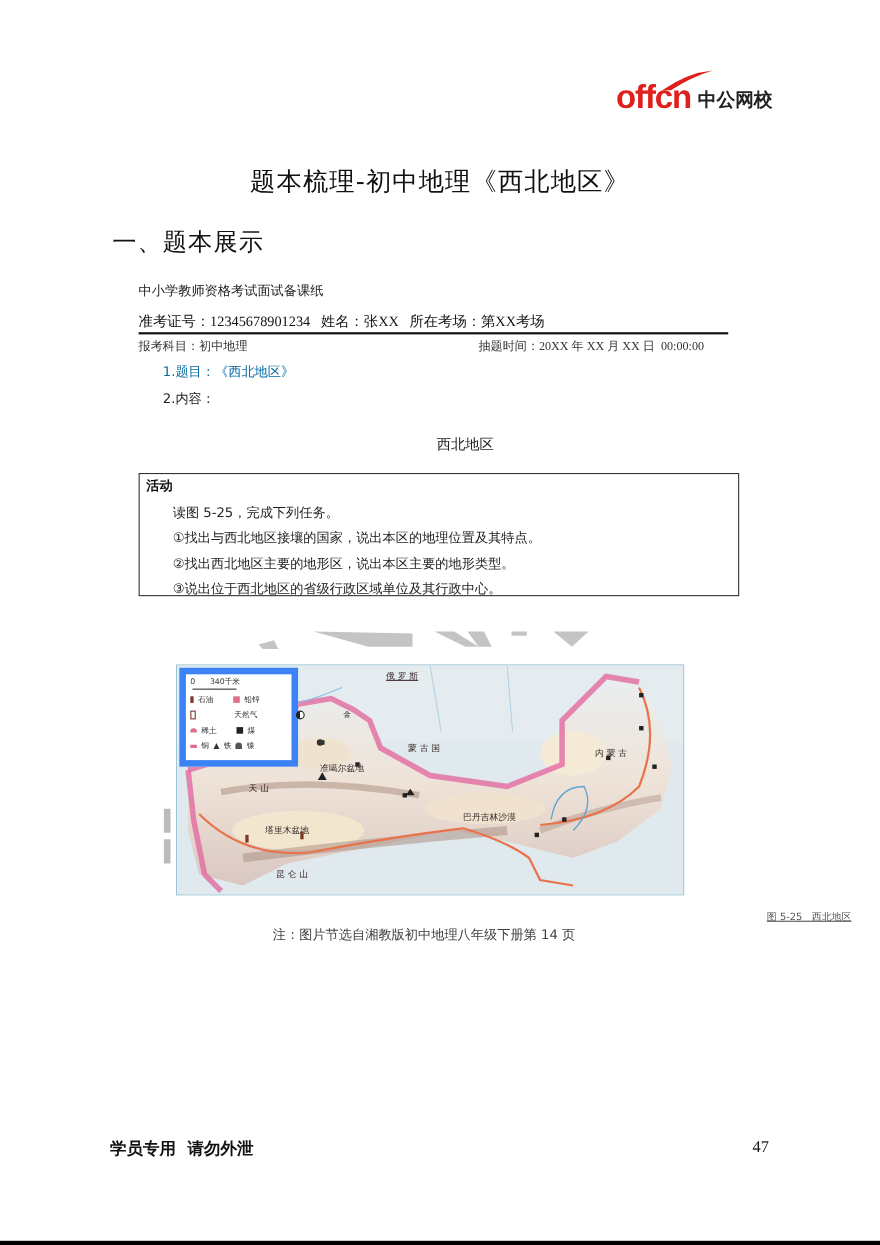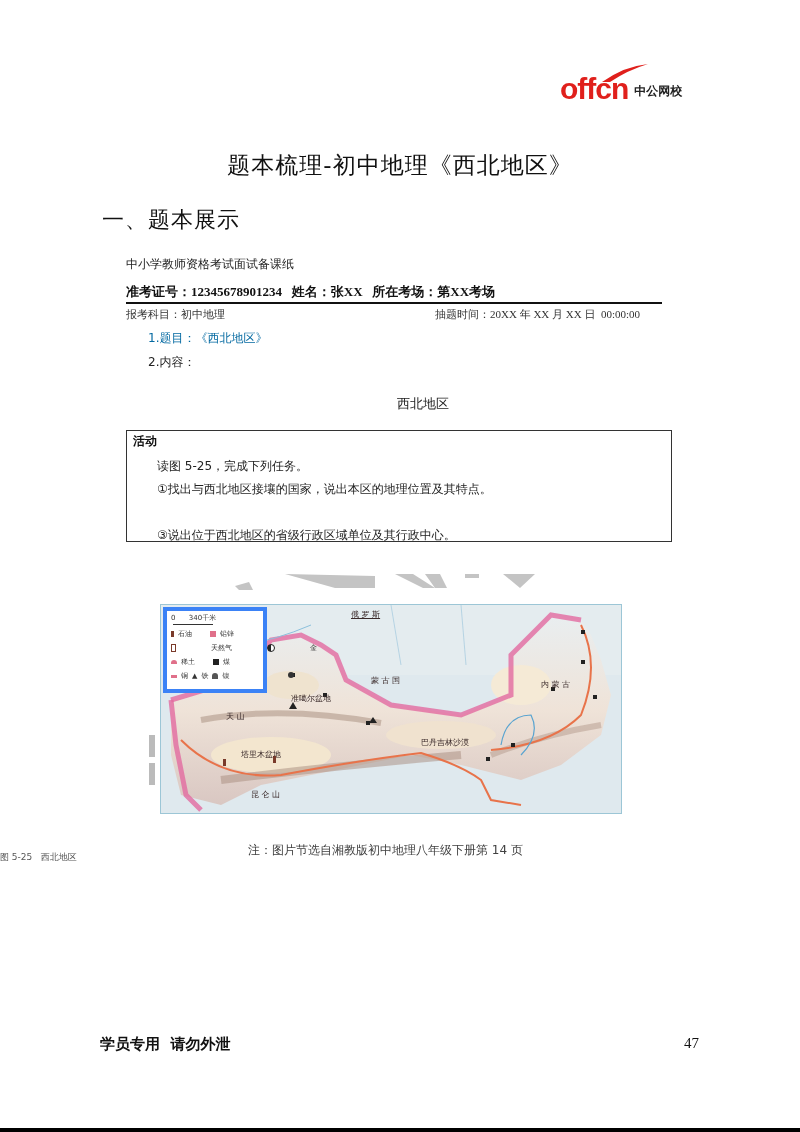--- a/index.html
+++ b/index.html
@@ -2,50 +2,50 @@
 <html><head>
 <meta charset="utf-8">
 <style>
   html, body { margin: 0; padding: 0; background: #ffffff; }
   body { width: 800px; height: 1132px; position: relative; overflow: hidden; font-family: "DejaVu Sans", sans-serif; color: #111; }
   .abs { position: absolute; }
 
   
   .logo { left: 560px; top: 68px; height: 36px; display: flex; align-items: flex-end; }
   .logo-offcn { font-family: "Liberation Sans", sans-serif; font-weight: bold; font-size: 30px; color: #e0201c; letter-spacing: -1px; line-height: 30px; position: relative; }
-  .logo-cn { font-family: "DejaVu Sans", sans-serif; font-weight: bold; font-size: 12px; color: #222; margin-left: 6px; line-height: 26px; }
+  .logo-cn { font-family: "DejaVu Sans", sans-serif; font-weight: bold; font-size: 17px; color: #222; margin-left: 6px; line-height: 26px; }
 
   .doc-title { left: 0; width: 800px; top: 150px; text-align: center; font-size: 23px; letter-spacing: 1px; color: #111; }
   .section-heading { left: 102px; top: 205px; font-size: 22px; color: #111; letter-spacing: 1px; }
 
   .sheet-name { left: 126px; top: 256px; font-size: 12px; color: #222; }
-  .candidate-line { left: 126px; top: 283px; font-family: "Liberation Serif", serif; font-weight: bold; font-size: 13px; color: #111; white-space: pre; }
+  .candidate-line { left: 126px; top: 283px; font-family: "Liberation Serif", serif; font-weight: normal; font-size: 13px; color: #111; white-space: pre; }
   .rule { left: 126px; top: 302px; width: 536px; height: 2px; background: #111; }
   .subject { left: 126px; top: 307px; font-size: 11px; color: #333; }
   .draw-time { left: 435px; top: 307px; font-size: 11px; color: #333; white-space: pre; font-family: "Liberation Serif", serif; }
   .topic { left: 148px; top: 330px; font-size: 12px; color: #0369a1; }
   .content-label { left: 148px; top: 354px; font-size: 12px; color: #222; }
   .center-title { left: 0; width: 846px; top: 395px; text-align: center; font-size: 13px; color: #222; }
 
   .activity-box { left: 126px; top: 430px; width: 546px; height: 112px; border: 1px solid #333; box-sizing: border-box; }
   .activity-title { left: 6px; top: 2px; font-size: 12px; font-weight: bold; color: #111; }
   .activity-line { left: 30px; font-size: 12px; color: #222; }
 
   .watermark { left: 235px; top: 572px; width: 310px; height: 28px; }
 
   .map { left: 160px; top: 604px; width: 462px; height: 210px; border: 1px solid #9cc6d6; box-sizing: border-box; overflow: hidden; }
   .side-label { left: 148px; top: 735px; width: 8px; height: 55px; }
-  .map-caption { left: 0; width: 774px; top: 851px; text-align: left; font-size: 9px; color: #555; white-space: pre; }
+  .map-caption { left: 0; width: 774px; top: 827px; text-align: right; font-size: 9px; color: #555; white-space: pre; text-decoration: underline; }
   .note { left: 248px; top: 842px; font-size: 12px; color: #404040; }
 
   .footer-left { left: 100px; top: 1035px; font-size: 15px; font-weight: bold; color: #111; white-space: pre; text-align: right; }
   .page-number { left: 684px; top: 1035px; font-family: "Liberation Serif", serif; font-size: 15px; color: #111; }
   .bottom-bar { left: 0; top: 1128px; width: 800px; height: 4px; background: #000; }
 
-  .legend { position: absolute; left: 2px; top: 2px; width: 96px; height: 78px; background: #ffffff; border: 4px solid #3b82f6; font-size: 7px; color: #333; }
+  .legend { position: absolute; left: 2px; top: 2px; width: 96px; height: 78px; background: #ffffff; border: 6px solid #3b82f6; font-size: 7px; color: #333; }
   .legend-row { position: absolute; left: 4px; display: flex; gap: 4px; align-items: center; white-space: nowrap; }
   .lg-sym { display: inline-block; width: 6px; height: 6px; }
   .map-label { position: absolute; font-size: 8px; color: #3a2a2a; }
 </style>
 </head>
 <body>
 
 <div class="abs logo">
   <span class="logo-offcn">offcn</span>
   <svg class="abs" style="left:40px;top:-6px;" width="50" height="22" viewBox="0 0 50 22">
@@ -63,20 +63,21 @@
 <div class="abs subject">报考科目：初中地理</div>
 <div class="abs draw-time">抽题时间：20XX 年 XX 月 XX 日  00:00:00</div>
 <div class="abs topic">1.题目：《西北地区》</div>
 <div class="abs content-label">2.内容：</div>
 <div class="abs center-title">西北地区</div>
 
 <div class="abs activity-box">
   <div class="abs activity-title">活动</div>
   <div class="abs activity-line" style="top:27px;">读图 5-25，完成下列任务。</div>
   <div class="abs activity-line" style="top:50px;">①找出与西北地区接壤的国家，说出本区的地理位置及其特点。</div>
+  <div class="abs activity-line" style="top:73px;">②找出西北地区主要的地形区，说出本区主要的地形类型。</div>
   <div class="abs activity-line" style="top:96px;">③说出位于西北地区的省级行政区域单位及其行政中心。</div>
 </div>
 
 <svg class="abs watermark" viewBox="0 0 310 28">
   <polygon points="0,14 14,10 18,18 4,18" fill="#c4c4c4"></polygon>
   <polygon points="50,2 140,4 140,16 100,16" fill="#c4c4c4"></polygon>
   <polygon points="160,2 178,2 200,16 188,16" fill="#c4c4c4"></polygon>
   <polygon points="190,2 205,2 212,16 200,16" fill="#c4c4c4"></polygon>
   <polygon points="230,2 244,2 244,6 230,6" fill="#c4c4c4"></polygon>
   <polygon points="268,2 300,2 285,16" fill="#c4c4c4"></polygon>

